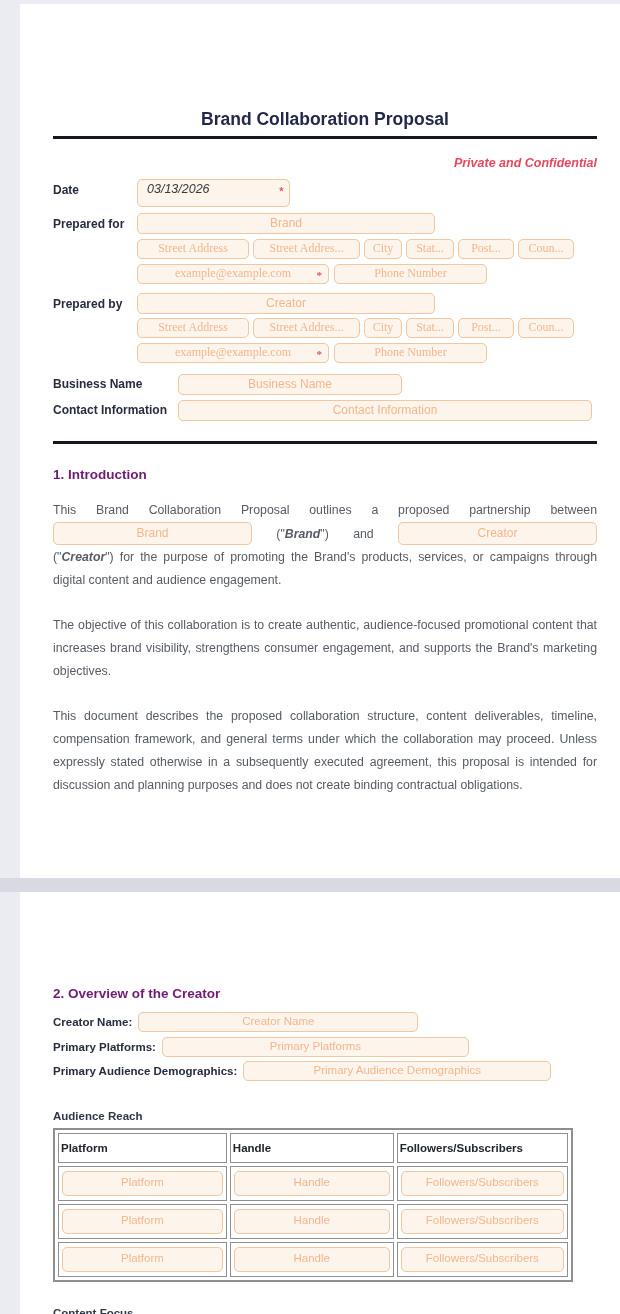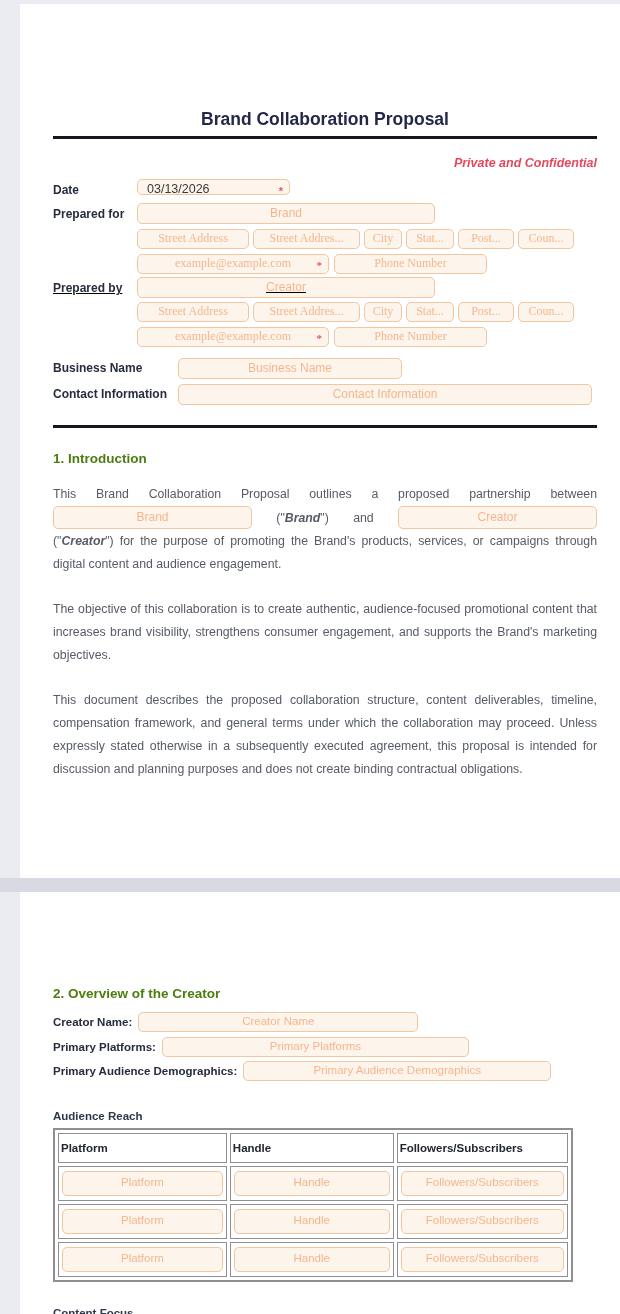--- a/index.html
+++ b/index.html
@@ -16,37 +16,37 @@
   .rule { height:3px; background:#14171f; margin-top:5px; }
   .rule2 { height:3px; background:#14171f; margin-top:20px; }
   .confidential { margin-top:17px; text-align:right; font-size:12.5px; line-height:15px; font-weight:bold; font-style:italic; color:#e4485d; }
 
   .frow { display:flex; align-items:flex-start; }
   .flabel { width:84px; flex:0 0 84px; font-size:12px; font-weight:bold; color:#272d3f; padding-top:4px; }
   .flabel-wide { width:125px; flex:0 0 125px; font-size:12px; font-weight:bold; color:#272d3f; padding-top:3px; }
 
   .fld { background:#fdf5ec; border:1.5px solid #f1c6a0; border-radius:5px; color:#f5b68c;
          font-size:12px; text-align:center; overflow:hidden; white-space:nowrap; position:relative; }
-  .h22 { height:16px; line-height:19px; }
+  .h22 { height:28px; line-height:19px;font-style:italic; }
   .h21 { height:21px; line-height:18px; }
   .h20 { height:20px; line-height:17px;font-family:Liberation Serif, serif; }
   .fld .ast-abs { position:absolute; right:6px; top:2px; color:#e8506a; font-size:11px; font-weight:bold; }
 
   .date-field { width:153px; text-align:left; padding-left:9px; color:#3a3a3a; font-size:12.5px; }
   .name-field { width:298px; }
 
   .addr-row { display:flex; gap:4px; margin-left:84px; margin-top:5px; }
   .w-sa1 { width:112px; } .w-sa2 { width:107px; } .w-city { width:38px; }
   .w-state { width:48px; } .w-post { width:56px; } .w-ctry { width:56px; }
   .contact-row { display:flex; gap:5px; margin-left:84px; margin-top:5px; }
   .w-email { width:192px; } .w-phone { width:153px; }
 
   .biz-field { width:224px; } .ci-field { width:414px; }
 
-  .sec-heading { font-size:13.5px; line-height:18px; font-weight:bold; color:#4d7c0f; }
+  .sec-heading { font-size:13.5px; line-height:18px; font-weight:bold; color:#701a75; }
   .para { font-size:12.3px; line-height:23px; color:#565b66; text-align:justify; }
   .ifld { display:inline-block; width:199px; height:23px; line-height:20px; vertical-align:-7px; }
   .bi { font-weight:bold; font-style:italic; }
 
   .ov-row { display:flex; align-items:flex-start; }
   .ov-label { font-size:11.5px; font-weight:bold; color:#272d3f; padding-top:4px; white-space:nowrap; }
   .ov-fld { margin-left:6px; height:20px; line-height:16px; font-size:11.5px; }
   .w-cname { width:280px; } .w-plat { width:307px; } .w-demo { width:308px; }
 
   .sub-heading { font-size:11.5px; font-weight:bold; color:#30374a; }
@@ -90,21 +90,21 @@
         <div class="fld h20 w-ctry">Coun...</div>
       </div>
       <div class="contact-row">
         <div class="fld h20 w-email">
           <span>example@example.com</span>
           <span class="ast-abs">*</span>
         </div>
         <div class="fld h20 w-phone">Phone Number</div>
       </div>
 
-      <div class="frow" style="margin-top:3px;text-decoration:underline;">
+      <div class="frow" style="margin-top:9px;">
         <div class="flabel">Prepared by</div>
         <div class="fld h21 name-field">Creator</div>
       </div>
       <div class="addr-row" style="margin-top:4px;">
         <div class="fld h20 w-sa1">Street Address</div>
         <div class="fld h20 w-sa2">Street Addres...</div>
         <div class="fld h20 w-city">City</div>
         <div class="fld h20 w-state">Stat...</div>
         <div class="fld h20 w-post">Post...</div>
         <div class="fld h20 w-ctry">Coun...</div>

